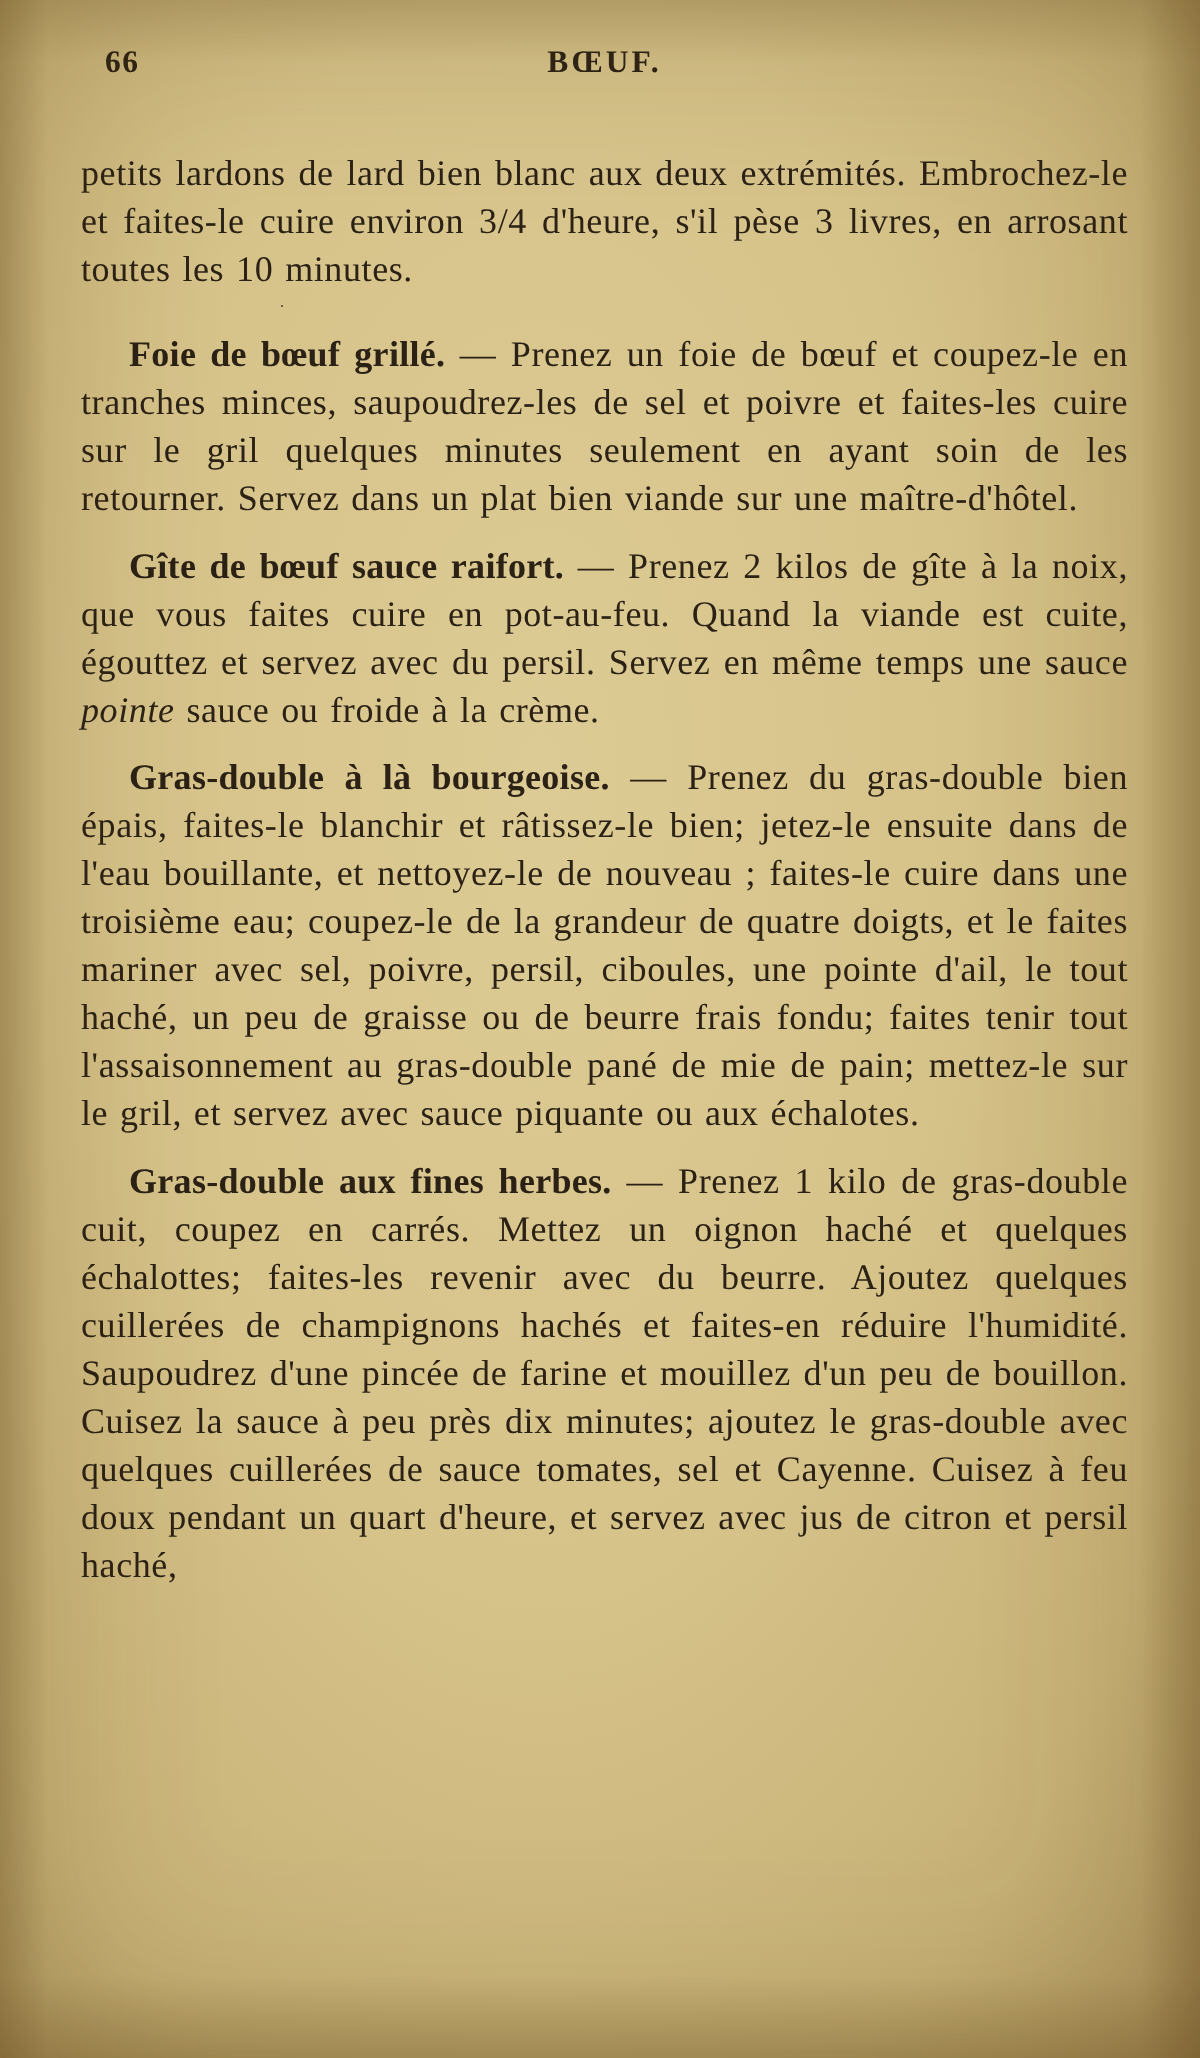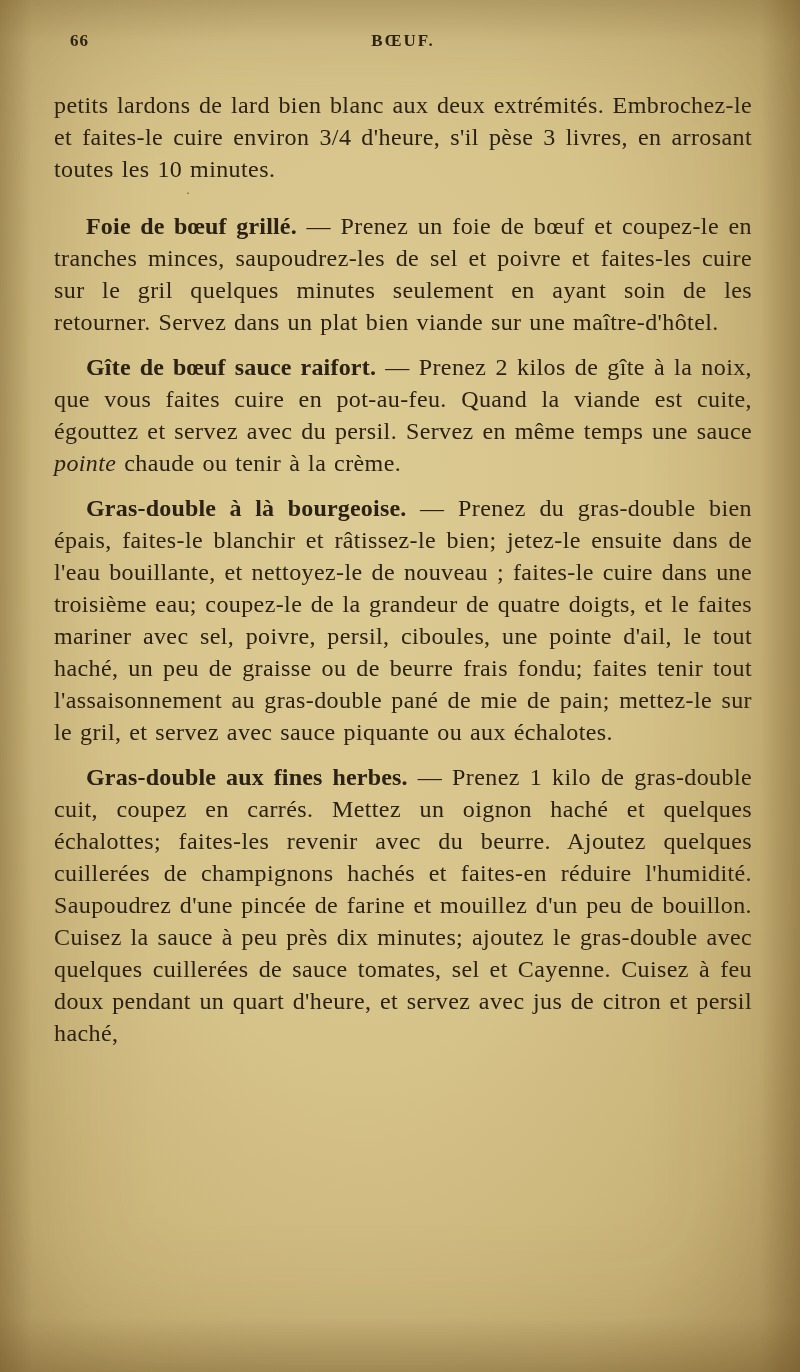--- a/index.html
+++ b/index.html
@@ -24,22 +24,22 @@
   .book-page::after {
     content: "";
     position: absolute;
     inset: 0;
     pointer-events: none;
     box-shadow: inset 0 0 140px rgba(90, 64, 18, 0.30);
   }
   .page-header {
     position: relative;
     height: 30px;
-    margin-bottom: 33px;
-    font-size: 17px;
+    margin-bottom: 44px;
+    font-size: 21px;
     line-height: 30px;
   }
   .page-number {
     position: absolute;
     left: 16px;
     top: 0;
     letter-spacing: 1px;
     font-weight: bold;
   }
   .running-head {
@@ -95,21 +95,21 @@
 
   <main class="text-block">
 
     <p class="para no-indent"><span>petits lardons de lard bien blanc aux deux extrémités. Embrochez-le et faites-le cuire environ 3/4 d'heure, s'il pèse 3 livres, en arrosant toutes les 10 minutes.</span></p>
 
 
     <div class="printer-mark">·</div>
 
     <p class="para recipe"><b class="recipe-title">Foie de bœuf grillé.</b><span> — Prenez un foie de bœuf et coupez-le en tranches minces, saupoudrez-les de sel et poivre et faites-les cuire sur le gril quelques minutes seulement en ayant soin de les retourner. Servez dans un plat bien viande sur une maître-d'hôtel.</span></p>
 
-    <p class="para recipe"><b class="recipe-title">Gîte de bœuf sauce raifort.</b><span> — Prenez 2 kilos de gîte à la noix, que vous faites cuire en pot-au-feu. Quand la viande est cuite, égouttez et servez avec du persil. Servez en même temps une sauce </span><i class="italic-word">pointe</i><span> chaude ou tenir à la crème.</span></p>
+    <p class="para recipe"><b class="recipe-title">Gîte de bœuf sauce raifort.</b><span> — Prenez 2 kilos de gîte à la noix, que vous faites cuire en pot-au-feu. Quand la viande est cuite, égouttez et servez avec du persil. Servez en même temps une sauce </span><i class="italic-word">pointe</i><span> sauce ou froide à la crème.</span></p>
 
     <p class="para recipe"><b class="recipe-title">Gras-double à là bourgeoise.</b><span> — Prenez du gras-double bien épais, faites-le blanchir et râtissez-le bien; jetez-le ensuite dans de l'eau bouillante, et nettoyez-le de nouveau ; faites-le cuire dans une troisième eau; coupez-le de la grandeur de quatre doigts, et le faites mariner avec sel, poivre, persil, ciboules, une pointe d'ail, le tout haché, un peu de graisse ou de beurre frais fondu; faites tenir tout l'assaisonnement au gras-double pané de mie de pain; mettez-le sur le gril, et servez avec sauce piquante ou aux échalotes.</span></p>
 
     <p class="para recipe"><b class="recipe-title">Gras-double aux fines herbes.</b><span> — Prenez 1 kilo de gras-double cuit, coupez en carrés. Mettez un oignon haché et quelques échalottes; faites-les revenir avec du beurre. Ajoutez quelques cuillerées de champignons hachés et faites-en réduire l'humidité. Saupoudrez d'une pincée de farine et mouillez d'un peu de bouillon. Cuisez la sauce à peu près dix minutes; ajoutez le gras-double avec quelques cuillerées de sauce tomates, sel et Cayenne. Cuisez à feu doux pendant un quart d'heure, et servez avec jus de citron et persil haché,</span></p>
 
   </main>
 
 </div>
 
 </body></html>

